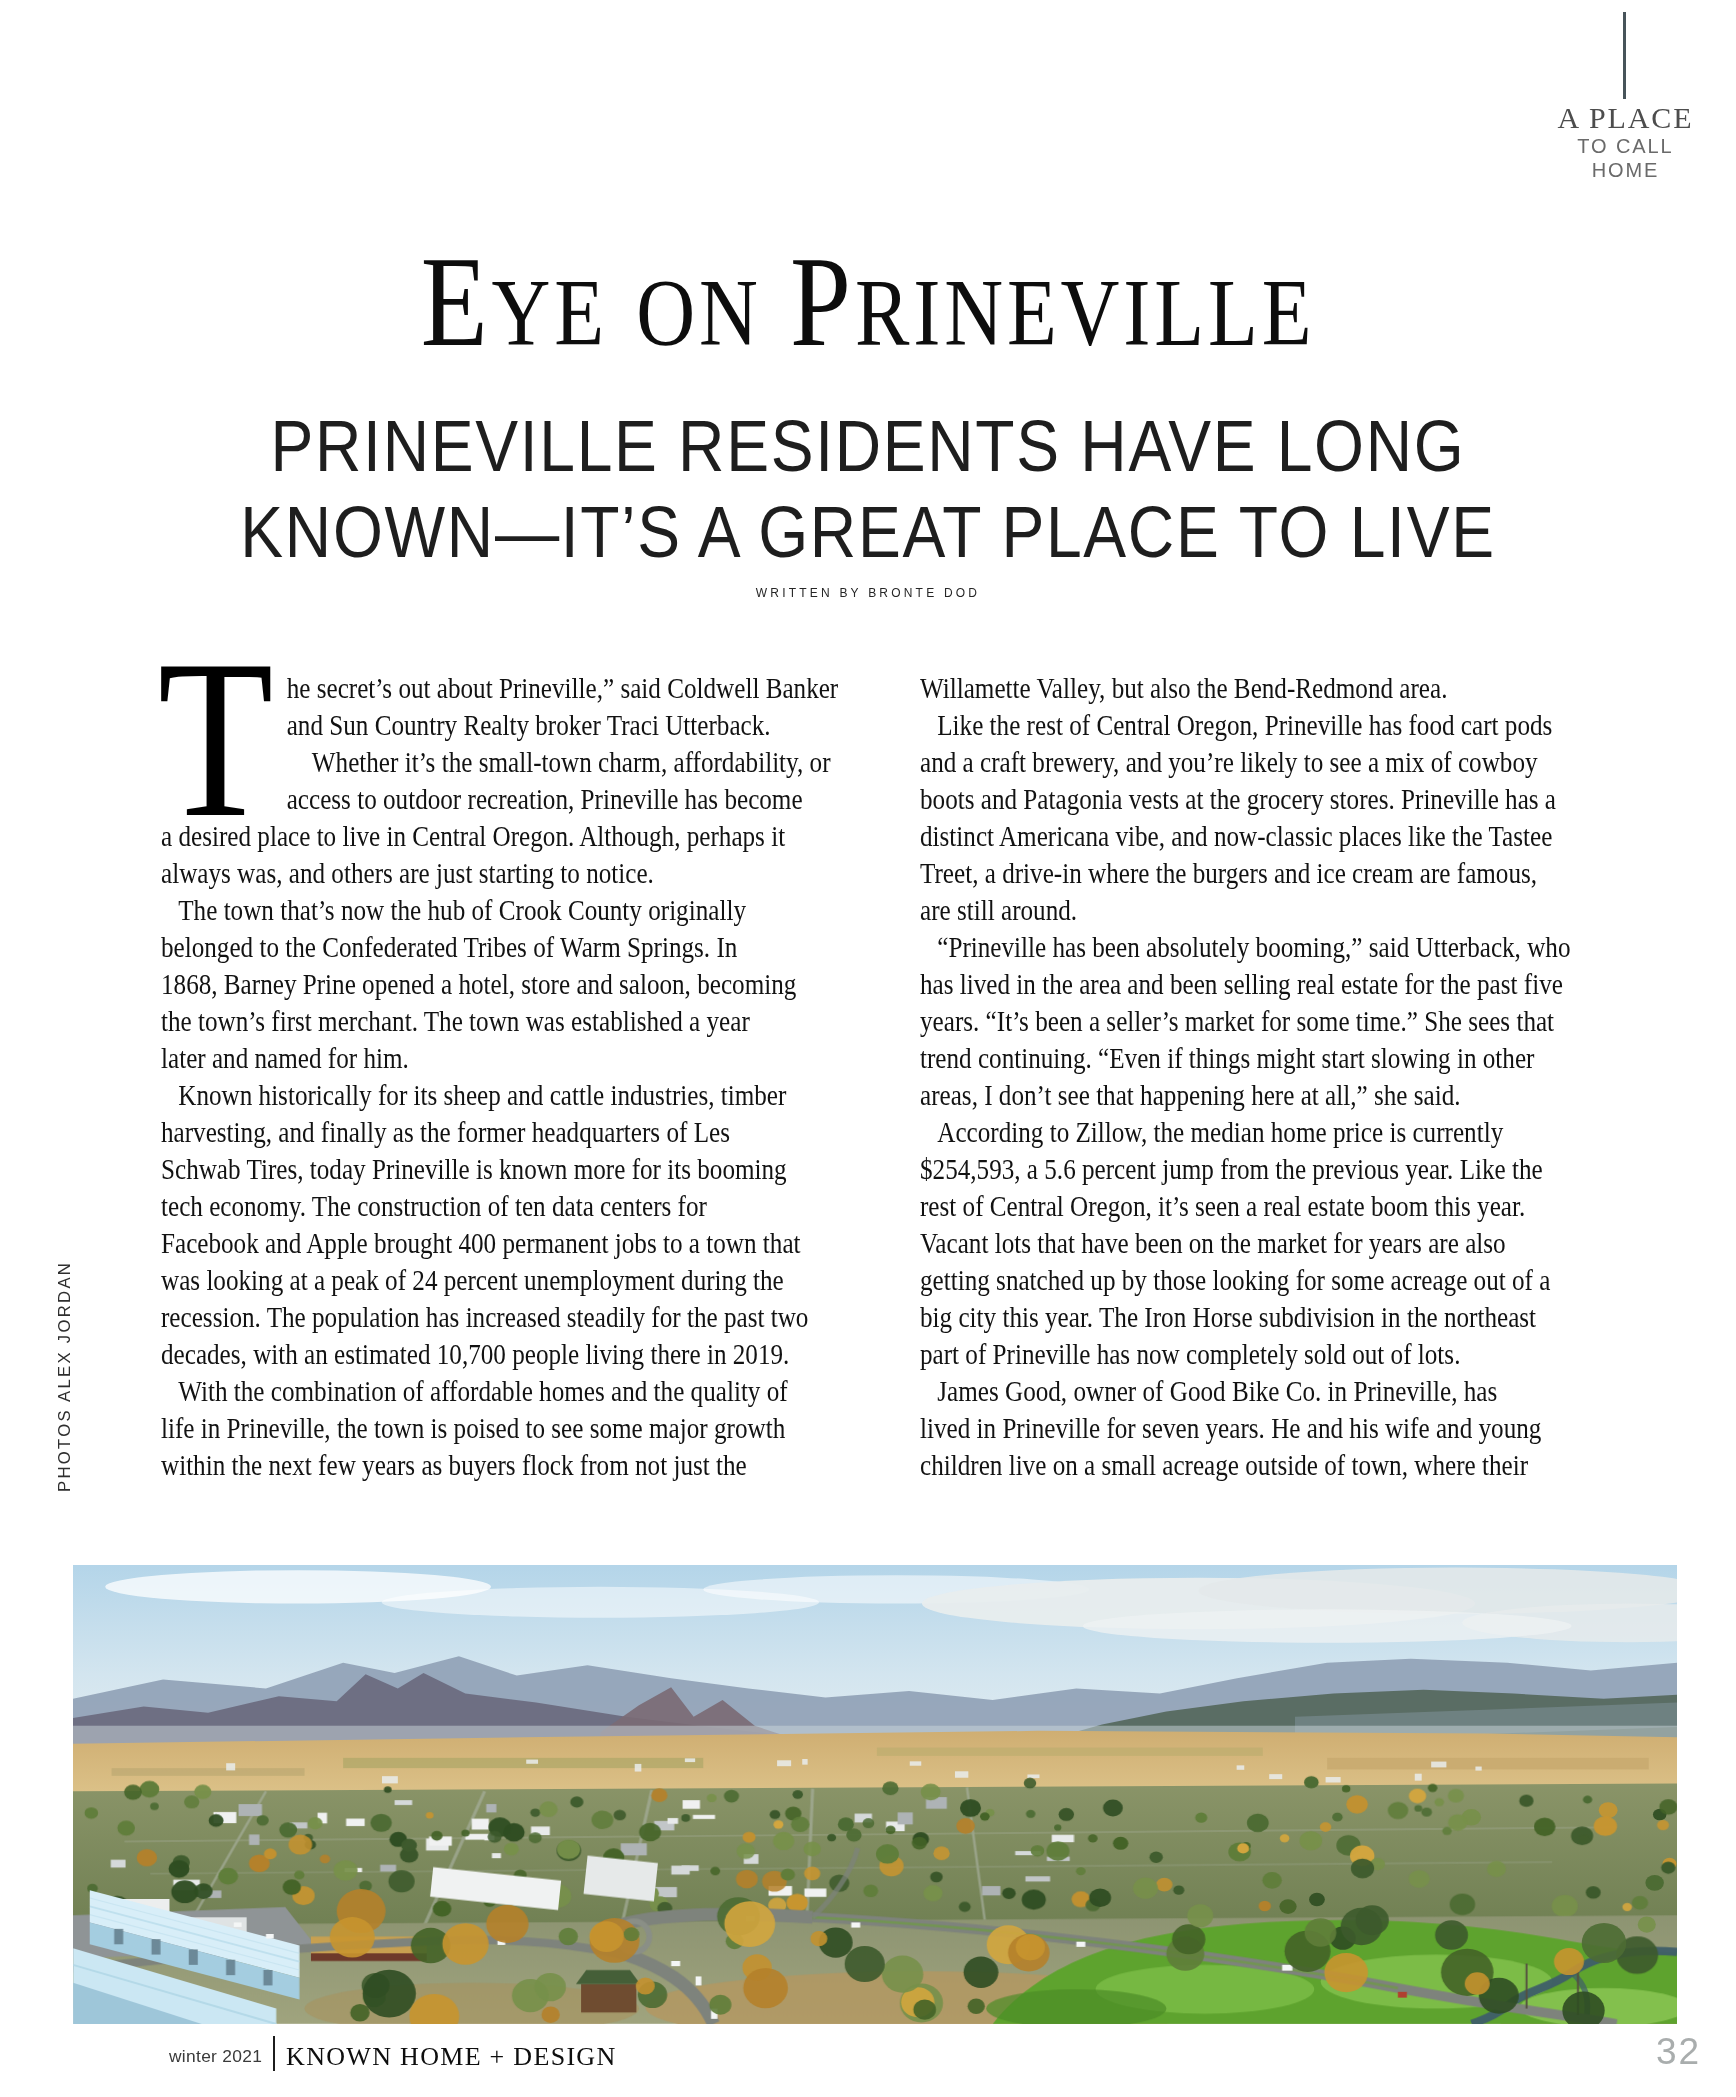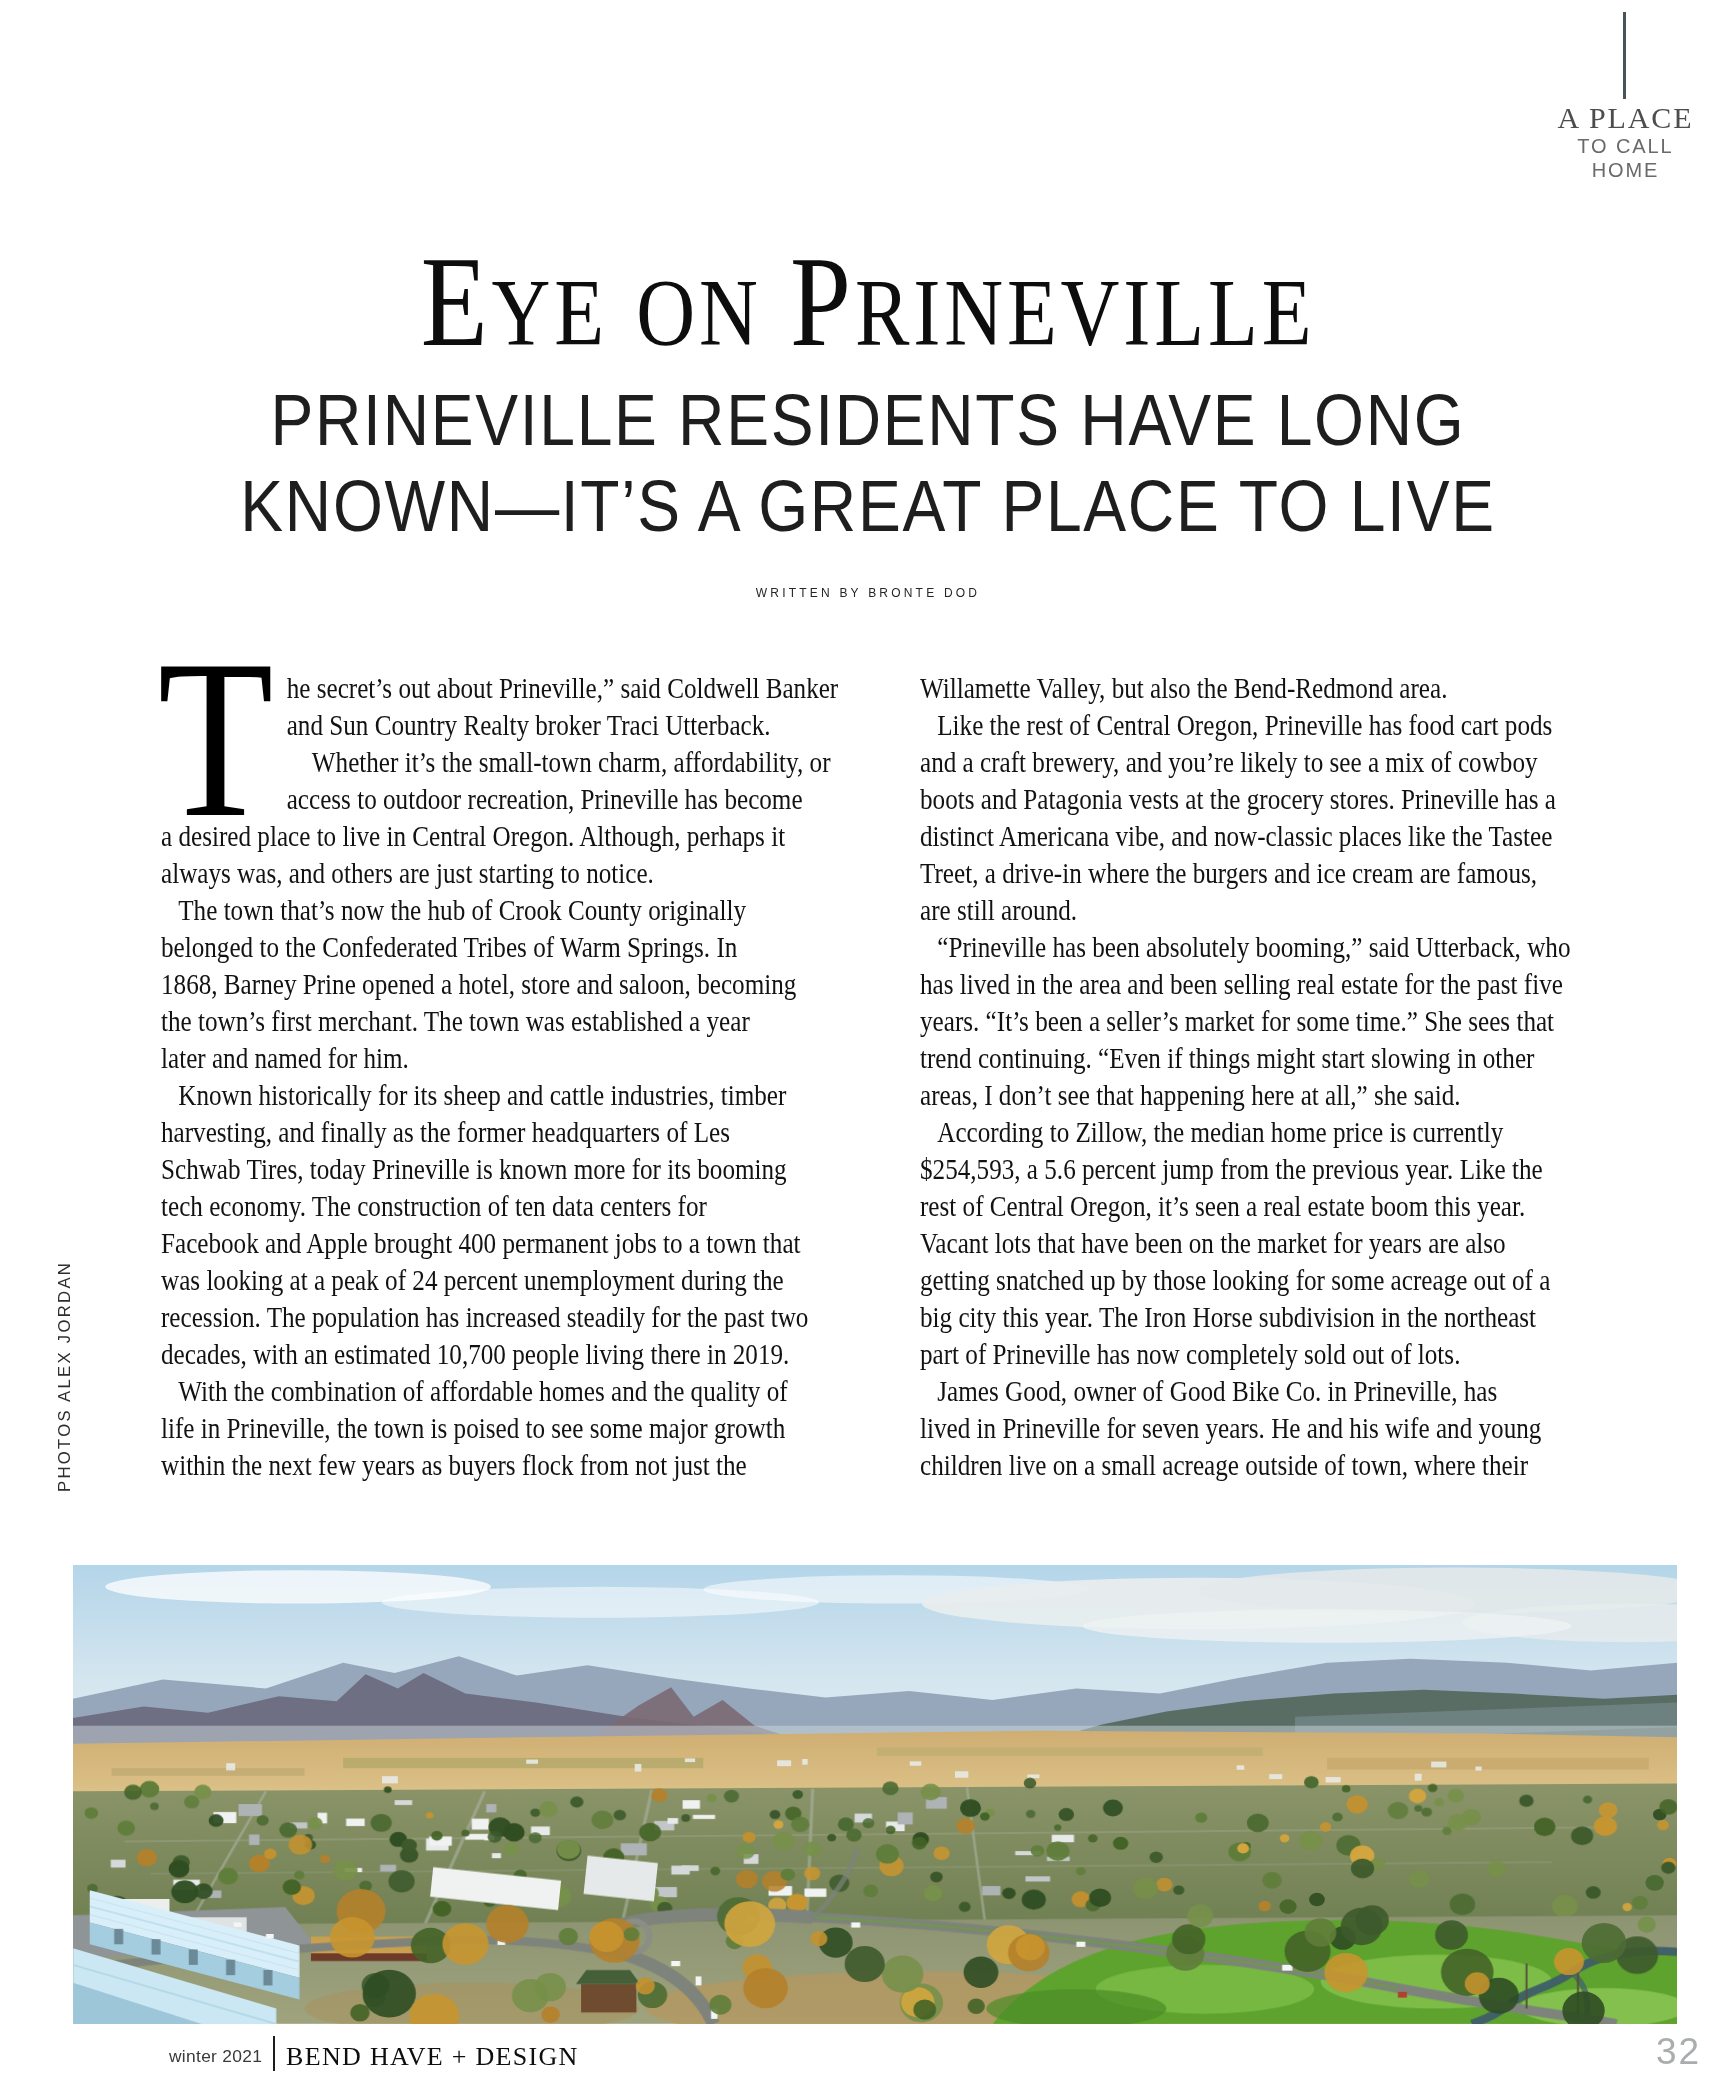--- a/index.html
+++ b/index.html
@@ -15,21 +15,21 @@
 
   
   .title{position:absolute;left:0;top:235px;width:1736px;margin:0;text-align:center;font-weight:400;
          font-family:"Liberation Serif","DejaVu Serif",serif;color:#0d0d0d;letter-spacing:4.5px;
          transform:scaleX(.85);}
   .tw{margin:0 16.7px;white-space:nowrap;}
   .tb{font-size:129px;line-height:109px;}
   .ts{font-size:96px;}
 
   
-  .subtitle{position:absolute;left:0;top:365px;width:1736px;text-align:center;color:#1e1e1e;}
+  .subtitle{position:absolute;left:0;top:391px;width:1736px;text-align:center;color:#1e1e1e;}
   .sl{font-size:73px;line-height:86px;letter-spacing:1.9px;transform:scaleX(.88);font-weight:300;}
 
   .byline{position:absolute;left:0;top:574px;width:1736px;text-align:center;
           font-size:12px;letter-spacing:3.2px;color:#262626;}
 
   
   .col{position:absolute;top:657px;width:685px;height:829px;}
   .col-left{left:161px;}
   .col-right{left:920px;}
   .colinner{position:relative;width:817px;transform:scaleX(.838);transform-origin:0 0;
@@ -559,18 +559,18 @@
           <ellipse cx="1411.759068435058" cy="633.4858955000527" rx="27.059784818440676" ry="24.35380633659661" fill="#2f4d22" opacity="0.9"></ellipse>
           <ellipse cx="561.6005024546757" cy="701.9034478347749" rx="38.759776587132365" ry="34.88379892841913" fill="#c8952f" opacity="0.9"></ellipse>
           <ellipse cx="829.5498999068514" cy="578.2574052829295" rx="26.587080648634583" ry="23.928372583771125" fill="#c8952f" opacity="0.9"></ellipse>
         </g>
     </svg>
   </figure>
 
   <div class="footer">
     <span class="footer-issue">winter 2021</span>
     <span class="footer-bar"></span>
-    <span class="footer-mag">BEND HAVE + DESIGN</span>
+    <span class="footer-mag">KNOWN HOME + DESIGN</span>
   </div>
   <div class="pagenum">32</div>
 
 </div>
 
 
 </body></html>

